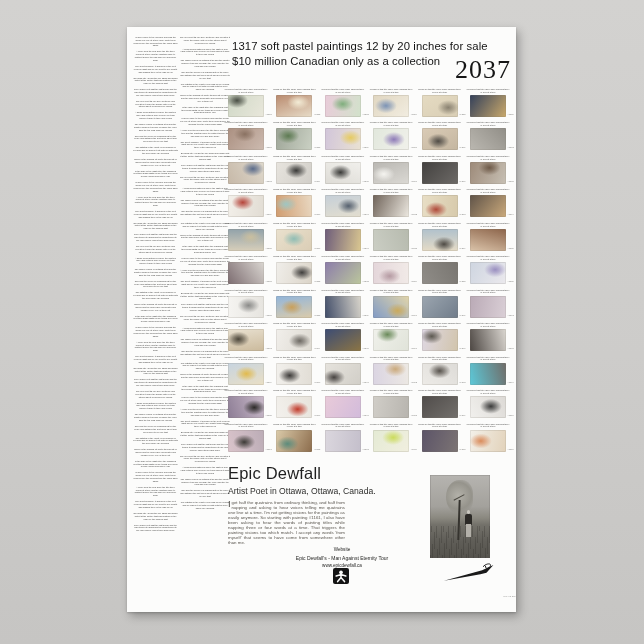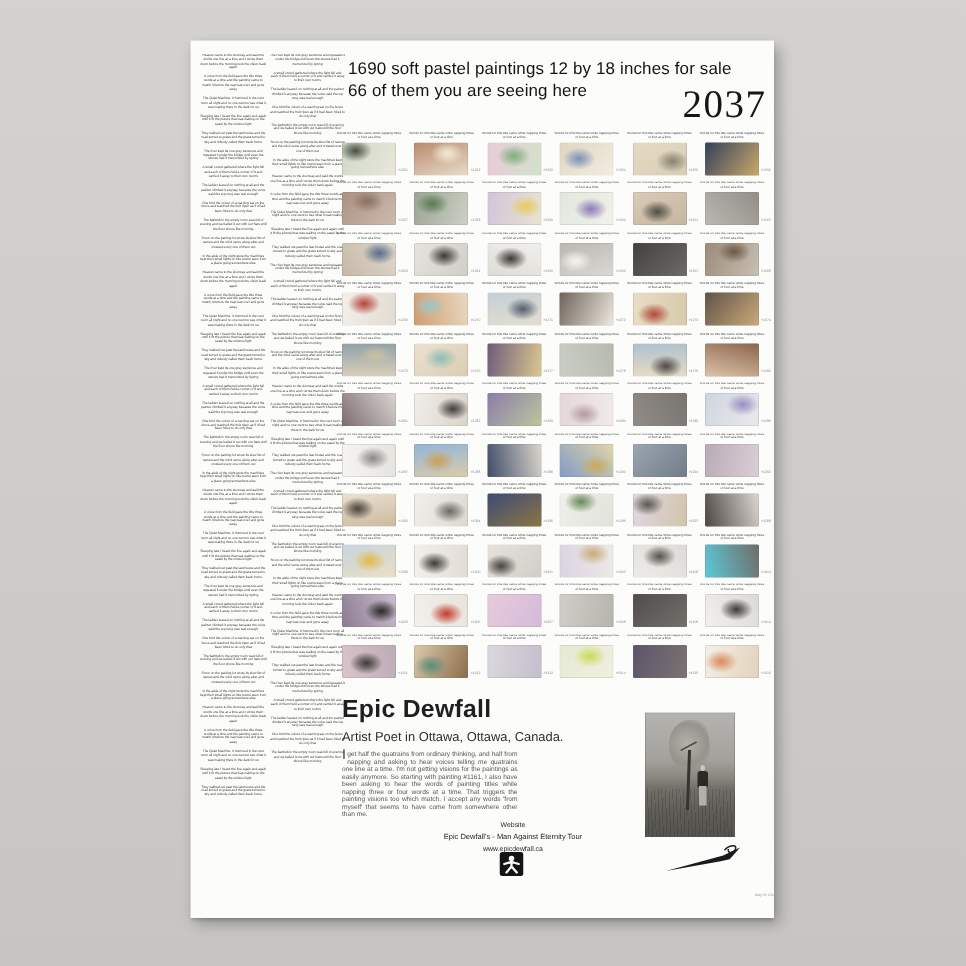--- a/index.html
+++ b/index.html
@@ -26,21 +26,21 @@
   .micro-block{margin-bottom:3.2px;}
   
   .grid{position:absolute;left:101px;top:61px;width:280px;height:370px;}
   .cell{position:absolute;width:48px;height:30px;}
   .cap{position:absolute;left:-4px;top:0;width:44px;height:6.4px;overflow:hidden;
     font-size:2.2px;line-height:1.25;color:#4a4a48;text-align:center;}
   .img{position:absolute;left:0;top:7px;width:36px;height:22px;border-radius:1px;
     box-shadow:0 0 0 .4px rgba(120,115,105,.35) inset;}
   .num{position:absolute;left:37.5px;top:25px;font-size:2.3px;color:#8a8a88;}
   
-  .artist-name{position:absolute;left:101px;top:437px;font-size:16.5px;color:#1f1f1f;letter-spacing:.2px;font-weight:bold;}
+  .artist-name{position:absolute;left:101px;top:437px;font-size:16.5px;color:#1f1f1f;letter-spacing:.2px;}
   .artist-sub{position:absolute;left:101px;top:459px;font-size:8.6px;color:#2e2e2c;}
   .bio{position:absolute;left:101px;top:473px;width:117px;
     font-size:4.4px;line-height:5px;color:#5a564f;text-align:justify;}
   .bio .dropcap{float:left;font-size:9.5px;line-height:8.5px;padding-right:.8px;color:#474440;}
   .webblock{position:absolute;left:150px;top:520px;width:130px;text-align:center;color:#262624;}
   .webblock .w1{font-size:4.6px;}
   .webblock .w2{font-size:5px;margin-top:2.6px;}
   .webblock .w3{font-size:4.6px;margin-top:2.6px;}
   .logo{position:absolute;left:206px;top:541px;width:16px;height:16px;}
   
@@ -59,22 +59,22 @@
     background:repeating-linear-gradient(88deg,rgba(40,38,34,.25) 0 .6px,transparent .6px 2.4px);}
   .signature{position:absolute;left:317px;top:535px;width:52px;height:20px;}
   .footnote{position:absolute;left:360px;top:568px;width:30px;font-size:2.4px;color:#9a9a98;text-align:right;}
 </style>
 </head>
 <body>
 
 <div class="poster">
 
   <div class="header">
-    <div>1690 soft pastel paintings 12 by 18 inches for sale</div>
-    <div>66 of them you are seeing here</div>
+    <div>1317 soft pastel paintings 12 by 20 inches for sale</div>
+    <div>$10 million Canadian only as a collection</div>
   </div>
   <div class="year">2037</div>
 
   <div class="micro-col a" id="colA">
       <div class="micro-block">Heaven came to the doorway and said the words one line at a time and I wrote them down before the morning took the vision back again</div>
       <div class="micro-block">A voice from the field gave the title three words at a time and the painting came to match it before the nap was over and gone away</div>
       <div class="micro-block">The Quiet Machine. It hummed in the next room all night and no one went to see what it was making there in the dark for us</div>
       <div class="micro-block">Sleeping late I heard the line again and again until it fit the picture that was waiting on the easel by the window light</div>
       <div class="micro-block">They walked out past the last house and the road turned to grass and the grass turned to sky and nobody called them back home</div>
       <div class="micro-block">The river kept its one grey sentence and repeated it under the bridge until even the stones had it memorized by spring</div>

